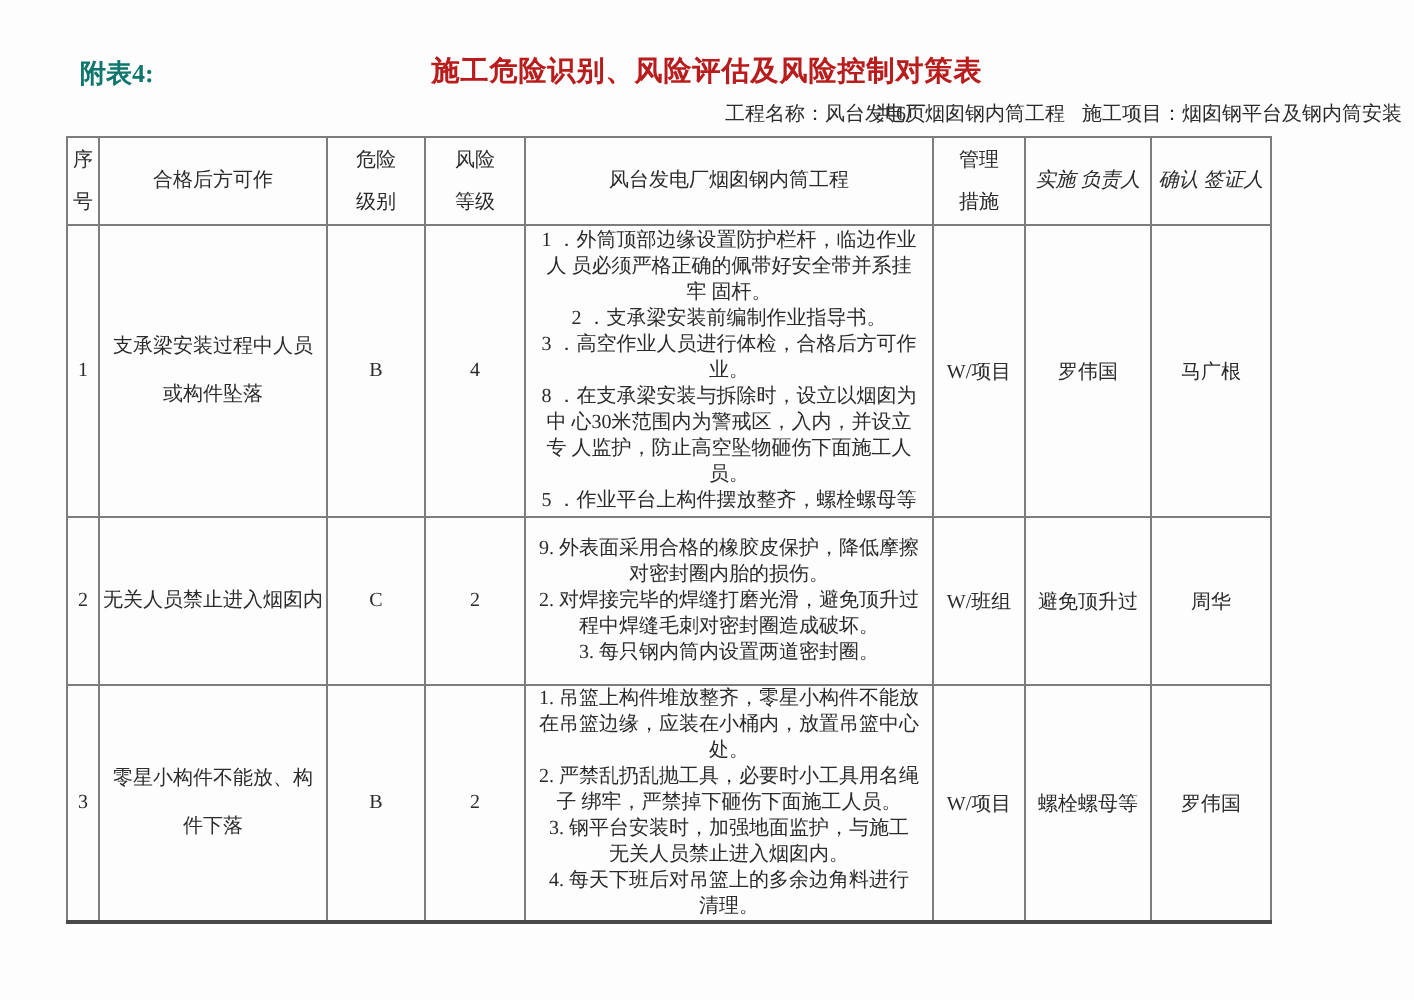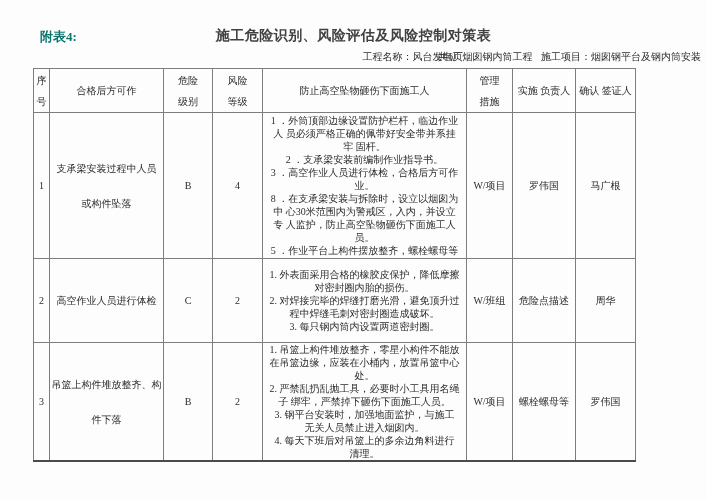--- a/index.html
+++ b/index.html
@@ -8,21 +8,21 @@
     font-family:"Liberation Serif","DejaVu Serif",serif;
     color:#2b2b2b;overflow:hidden;
   }
   .doc-label{
     position:absolute;left:40px;top:28px;
     font-size:13px;font-weight:bold;color:#0f766e;
   }
   .doc-title{
     position:absolute;left:0;top:27px;width:707px;
     text-align:center;font-size:14px;font-weight:bold;
-    letter-spacing:0.5px;color:#404040;font-family:Liberation Serif, serif;
+    letter-spacing:0.5px;color:#b91c1c;font-family:Liberation Serif, serif;
   }
   .meta-line{
     position:absolute;left:33px;top:50px;width:674px;
     font-size:10px;color:#2b2b2b;white-space:nowrap;text-align:right;
   }
   .meta-line .meta-item{margin-right:6px;}
   .page-count{
     position:absolute;left:438px;top:50px;font-size:10px;color:#2b2b2b;
   }
   table.risk-table{
@@ -34,25 +34,25 @@
     border:1px solid #7d7d7d;
     font-weight:normal;
     font-size:10px;
     vertical-align:middle;
     text-align:center;
     padding:0;
     overflow:hidden;
     color:#2b2b2b;
   }
   th.hdr{line-height:21px;white-space:pre-line;}
-  th.hdr-top{vertical-align:top;padding-top:6px;line-height:13px;}
+  th.hdr-top{vertical-align:top;padding-top:6px;line-height:13px;font-style:italic;}
   td.cell-seq{font-size:10px;}
   td.cell-desc{
     text-align:left;padding:2px 4px 2px 7px;
-    line-height:35px;white-space:pre-line;font-size:9.5px;
+    line-height:24px;white-space:pre-line;font-size:9.5px;
   }
   td.cell-level,td.cell-grade{font-size:10px;}
   td.cell-measures{
     text-align:left;padding:2px 3px 2px 4px;
     line-height:13px;white-space:pre-line;font-size:9.5px;
   }
   td.cell-mgmt,td.cell-impl,td.cell-conf{font-size:9.5px;}
 </style>
 </head>
 <body>
@@ -79,21 +79,21 @@
   </colgroup>
   <tbody>
       <tr style="height:44px;">
     <th class="hdr">序
 号</th>
     <th class="hdr">合格后方可作</th>
     <th class="hdr">危险
 级别</th>
     <th class="hdr">风险
 等级</th>
-    <th class="hdr">防止高空坠物砸伤下面施工人</th>
+    <th class="hdr">风台发电厂烟囱钢内筒工程</th>
     <th class="hdr">管理
 措施</th>
     <th class="hdr hdr-top">实施 负责人</th>
     <th class="hdr hdr-top">确认 签证人</th>
   </tr>
   <tr style="height:146px;">
     <td class="cell-seq">1</td>
     <td class="cell-desc">支承梁安装过程中人员
 或构件坠落</td>
     <td class="cell-level">B</td>
@@ -108,35 +108,35 @@
 中 心30米范围内为警戒区，入内，并设立
 专 人监护，防止高空坠物砸伤下面施工人
 员。
 5 ．作业平台上构件摆放整齐，螺栓螺母等</td>
     <td class="cell-mgmt">W/项目</td>
     <td class="cell-impl">罗伟国</td>
     <td class="cell-conf">马广根</td>
   </tr>
   <tr style="height:84px;">
     <td class="cell-seq">2</td>
-    <td class="cell-desc">高空作业人员进行体检</td>
+    <td class="cell-desc">无关人员禁止进入烟囱内</td>
     <td class="cell-level">C</td>
     <td class="cell-grade">2</td>
-    <td class="cell-measures">1. 外表面采用合格的橡胶皮保护，降低摩擦
+    <td class="cell-measures">9. 外表面采用合格的橡胶皮保护，降低摩擦
 对密封圈内胎的损伤。
 2. 对焊接完毕的焊缝打磨光滑，避免顶升过
 程中焊缝毛刺对密封圈造成破坏。
 3. 每只钢内筒内设置两道密封圈。</td>
     <td class="cell-mgmt">W/班组</td>
-    <td class="cell-impl">危险点描述</td>
+    <td class="cell-impl">避免顶升过</td>
     <td class="cell-conf">周华</td>
   </tr>
   <tr style="height:115px;">
     <td class="cell-seq">3</td>
-    <td class="cell-desc">吊篮上构件堆放整齐、构
+    <td class="cell-desc">零星小构件不能放、构
 件下落</td>
     <td class="cell-level">B</td>
     <td class="cell-grade">2</td>
     <td class="cell-measures">1. 吊篮上构件堆放整齐，零星小构件不能放
 在吊篮边缘，应装在小桶内，放置吊篮中心
 处。
 2. 严禁乱扔乱抛工具，必要时小工具用名绳
 子 绑牢，严禁掉下砸伤下面施工人员。
 3. 钢平台安装时，加强地面监护，与施工
 无关人员禁止进入烟囱内。

